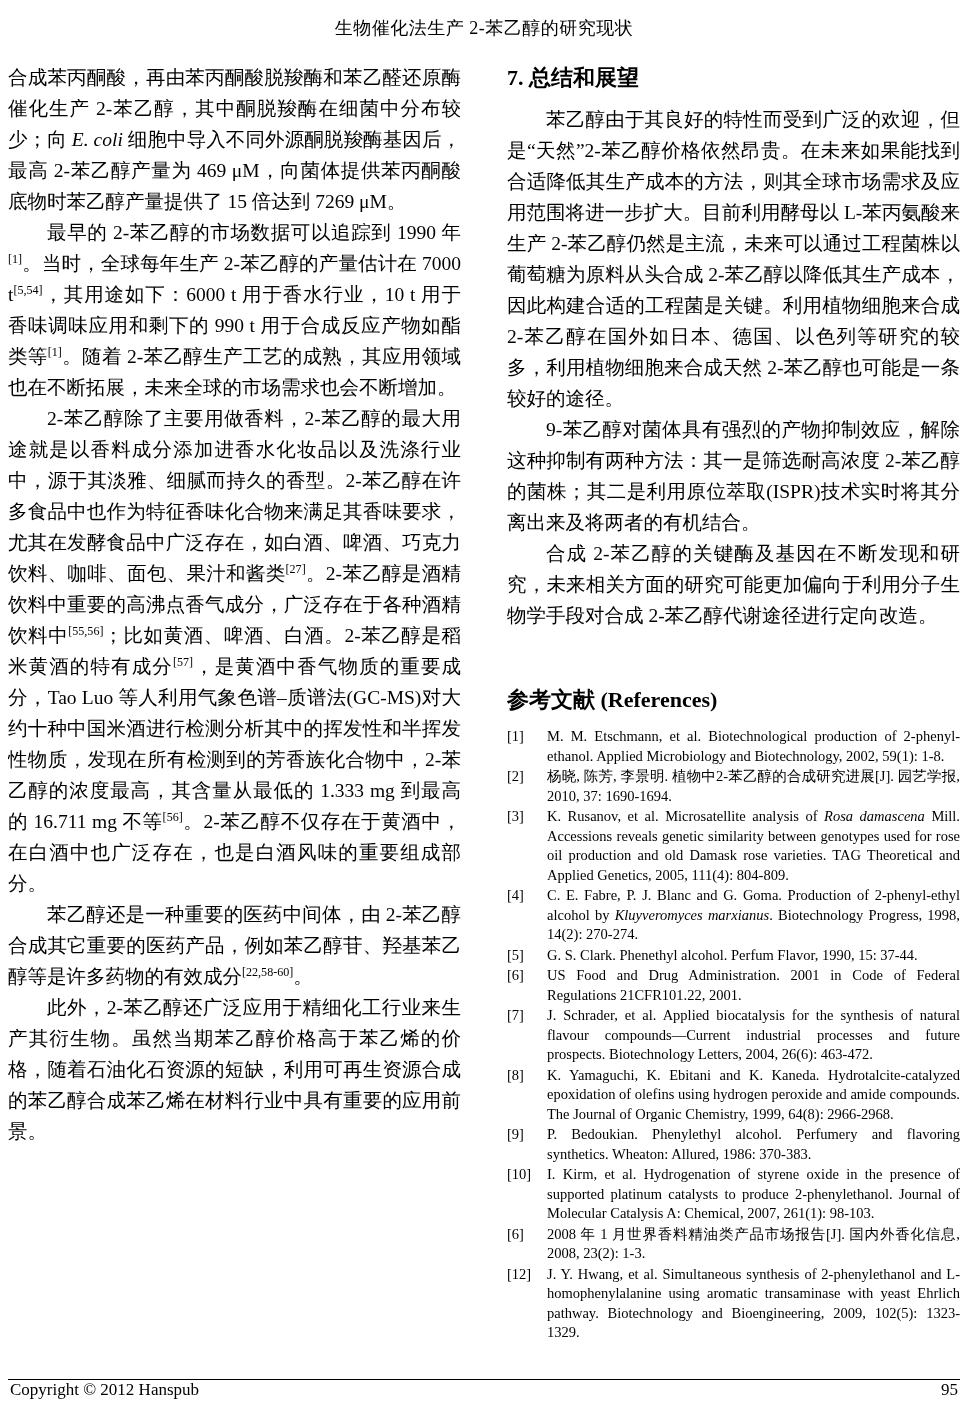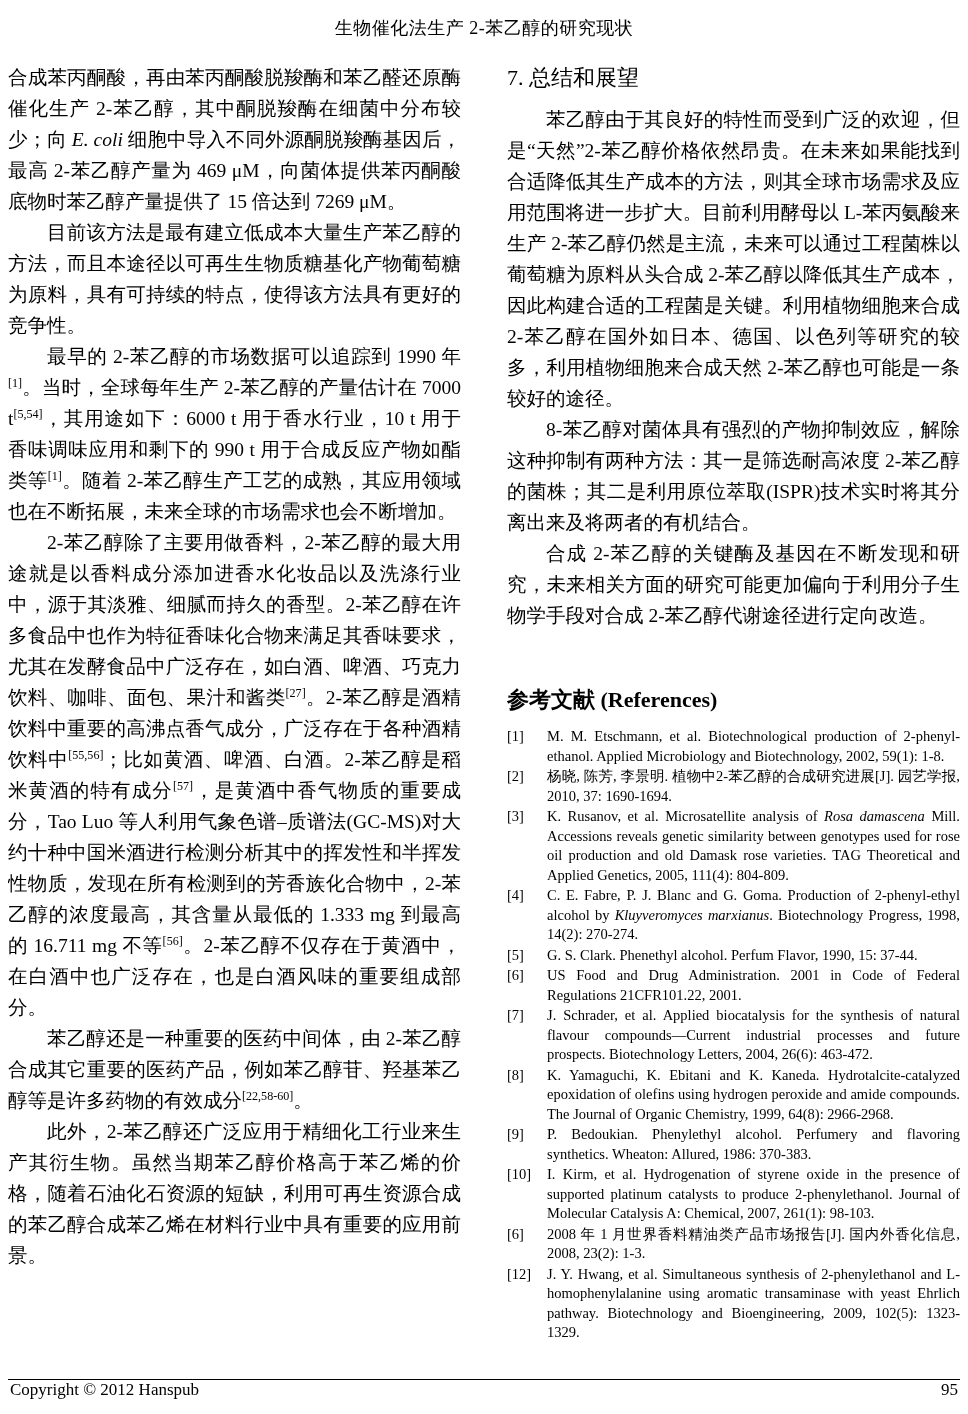--- a/index.html
+++ b/index.html
@@ -8,21 +8,21 @@
   .page{width:100%;height:100%;padding:12px 8px 0 8px;box-sizing:border-box;
         display:flex;flex-direction:column}
   .header{flex:none}
   .header-title{text-align:center;font-size:18px;letter-spacing:.5px;margin:4px 0 22px}
   .columns{flex:1;display:flex;gap:46px;align-items:flex-start;overflow:hidden}
   .col{flex:1;min-width:0}
   .para{font-size:19.5px;line-height:31px;text-align:justify;margin:0;
         text-justify:inter-ideograph}
   .para.indent{text-indent:2em}
   h2{font-family:"Liberation Serif","DejaVu Serif",serif}
-  .heading{font-size:22px;line-height:1.25;font-weight:normal;margin:18px 0 12px}
+  .heading{font-size:22px;line-height:1.25;font-weight:bold;margin:18px 0 12px}
   [data-blocks] > .heading:first-child{margin-top:2px}
   .ref-heading{font-size:22px;line-height:1.25;font-weight:bold;margin:55px 0 14px}
   .ref-list{margin-top:14px}
   .ref-item{display:flex;font-size:14.5px;line-height:19.5px;text-align:justify;
             margin-bottom:1px}
   .ref-num{flex:0 0 40px}
   .ref-text{flex:1;min-width:0}
   sup{font-size:62%;line-height:0;vertical-align:super}
   .footer{flex:none;border-top:1px solid #000;margin-top:auto;height:34px;
           display:flex;justify-content:space-between;align-items:flex-start;
@@ -33,32 +33,31 @@
 
 <div class="page">
 
   <div class="header">
     <div class="header-title">生物催化法生产 2-苯乙醇的研究现状</div>
   </div>
 
   <div class="columns">
     <div class="col" data-blocks="left_column.blocks">
         <p class="para">合成苯丙酮酸，再由苯丙酮酸脱羧酶和苯乙醛还原酶催化生产 2-苯乙醇，其中酮脱羧酶在细菌中分布较少；向 <i>E. coli</i> 细胞中导入不同外源酮脱羧酶基因后，最高 2-苯乙醇产量为 469 μM，向菌体提供苯丙酮酸底物时苯乙醇产量提供了 15 倍达到 7269 μM。</p>
-        <p class="para indent">目前该方法是最有建立低成本大量生产苯乙醇的方法，而且本途径以可再生生物质糖基化产物葡萄糖为原料，具有可持续的特点，使得该方法具有更好的竞争性。</p>
         <p class="para indent">最早的 2-苯乙醇的市场数据可以追踪到 1990 年<sup>[1]</sup>。当时，全球每年生产 2-苯乙醇的产量估计在 7000 t<sup>[5,54]</sup>，其用途如下：6000 t 用于香水行业，10 t 用于香味调味应用和剩下的 990 t 用于合成反应产物如酯类等<sup>[1]</sup>。随着 2-苯乙醇生产工艺的成熟，其应用领域也在不断拓展，未来全球的市场需求也会不断增加。</p>
         <p class="para indent">2-苯乙醇除了主要用做香料，2-苯乙醇的最大用途就是以香料成分添加进香水化妆品以及洗涤行业中，源于其淡雅、细腻而持久的香型。2-苯乙醇在许多食品中也作为特征香味化合物来满足其香味要求，尤其在发酵食品中广泛存在，如白酒、啤酒、巧克力饮料、咖啡、面包、果汁和酱类<sup>[27]</sup>。2-苯乙醇是酒精饮料中重要的高沸点香气成分，广泛存在于各种酒精饮料中<sup>[55,56]</sup>；比如黄酒、啤酒、白酒。2-苯乙醇是稻米黄酒的特有成分<sup>[57]</sup>，是黄酒中香气物质的重要成分，Tao Luo 等人利用气象色谱–质谱法(GC-MS)对大约十种中国米酒进行检测分析其中的挥发性和半挥发性物质，发现在所有检测到的芳香族化合物中，2-苯乙醇的浓度最高，其含量从最低的 1.333 mg 到最高的 16.711 mg 不等<sup>[56]</sup>。2-苯乙醇不仅存在于黄酒中，在白酒中也广泛存在，也是白酒风味的重要组成部分。</p>
         <p class="para indent">苯乙醇还是一种重要的医药中间体，由 2-苯乙醇合成其它重要的医药产品，例如苯乙醇苷、羟基苯乙醇等是许多药物的有效成分<sup>[22,58-60]</sup>。</p>
         <p class="para indent">此外，2-苯乙醇还广泛应用于精细化工行业来生产其衍生物。虽然当期苯乙醇价格高于苯乙烯的价格，随着石油化石资源的短缺，利用可再生资源合成的苯乙醇合成苯乙烯在材料行业中具有重要的应用前景。</p>
       </div>
 
     <div class="col">
       <div data-blocks="right_column.blocks">
           <h2 class="heading">7. 总结和展望</h2>
           <p class="para indent">苯乙醇由于其良好的特性而受到广泛的欢迎，但是“天然”2-苯乙醇价格依然昂贵。在未来如果能找到合适降低其生产成本的方法，则其全球市场需求及应用范围将进一步扩大。目前利用酵母以 L-苯丙氨酸来生产 2-苯乙醇仍然是主流，未来可以通过工程菌株以葡萄糖为原料从头合成 2-苯乙醇以降低其生产成本，因此构建合适的工程菌是关键。利用植物细胞来合成 2-苯乙醇在国外如日本、德国、以色列等研究的较多，利用植物细胞来合成天然 2-苯乙醇也可能是一条较好的途径。</p>
-          <p class="para indent">8-苯乙醇对菌体具有强烈的产物抑制效应，解除这种抑制有两种方法：其一是筛选耐高浓度 2-苯乙醇的菌株；其二是利用原位萃取(ISPR)技术实时将其分离出来及将两者的有机结合。</p>
+          <p class="para indent">9-苯乙醇对菌体具有强烈的产物抑制效应，解除这种抑制有两种方法：其一是筛选耐高浓度 2-苯乙醇的菌株；其二是利用原位萃取(ISPR)技术实时将其分离出来及将两者的有机结合。</p>
           <p class="para indent">合成 2-苯乙醇的关键酶及基因在不断发现和研究，未来相关方面的研究可能更加偏向于利用分子生物学手段对合成 2-苯乙醇代谢途径进行定向改造。</p>
           <h2 class="ref-heading">参考文献 (References)</h2>
         </div>
       <div class="ref-list">
           <div class="ref-item">
             <span class="ref-num">[1]</span>
             <span class="ref-text">M. M. Etschmann, et al. Biotechnological production of 2-phenyl-ethanol. Applied Microbiology and Biotechnology, 2002, 59(1): 1-8.</span>
           </div>
           <div class="ref-item">
             <span class="ref-num">[2]</span>

